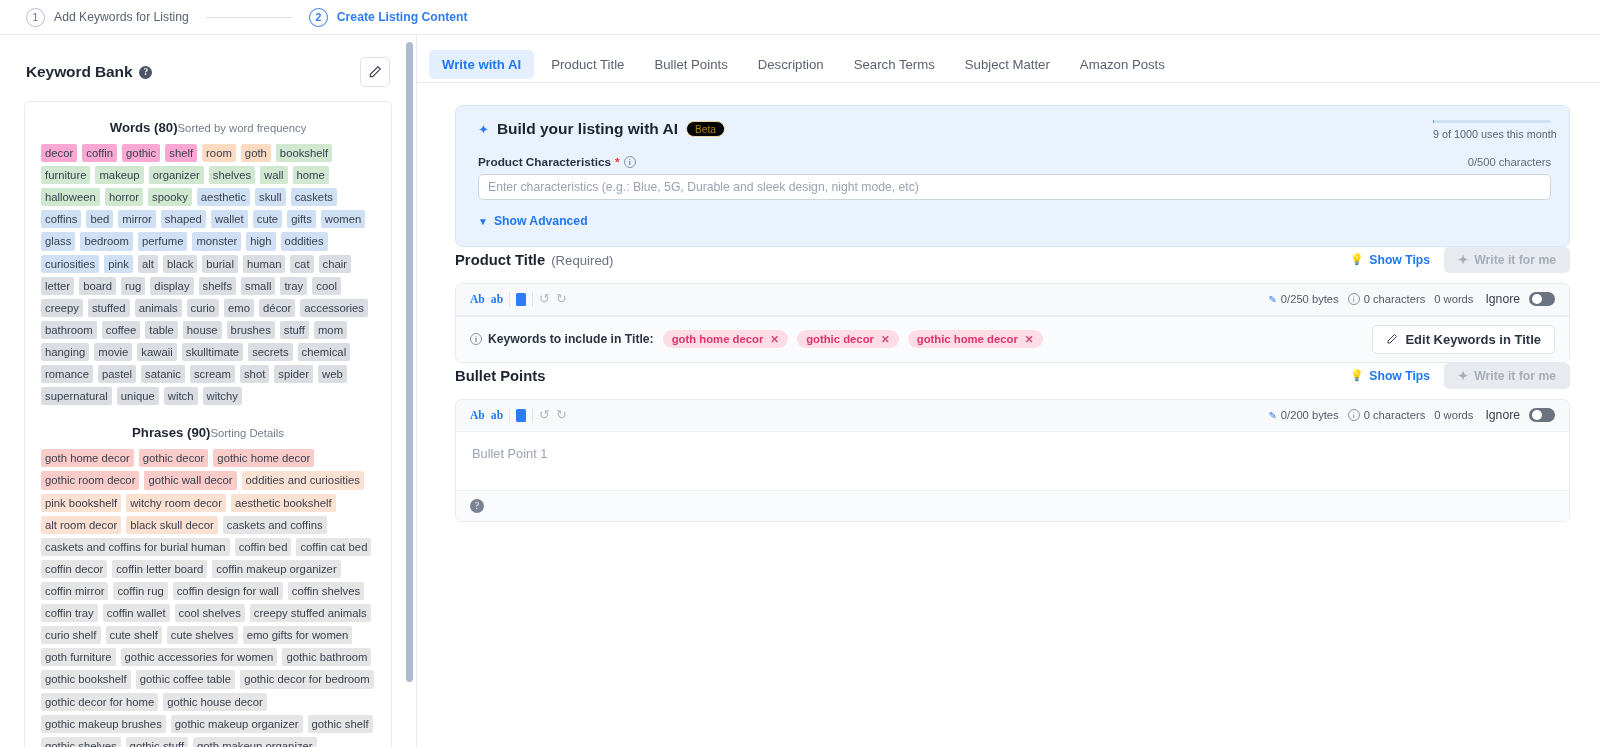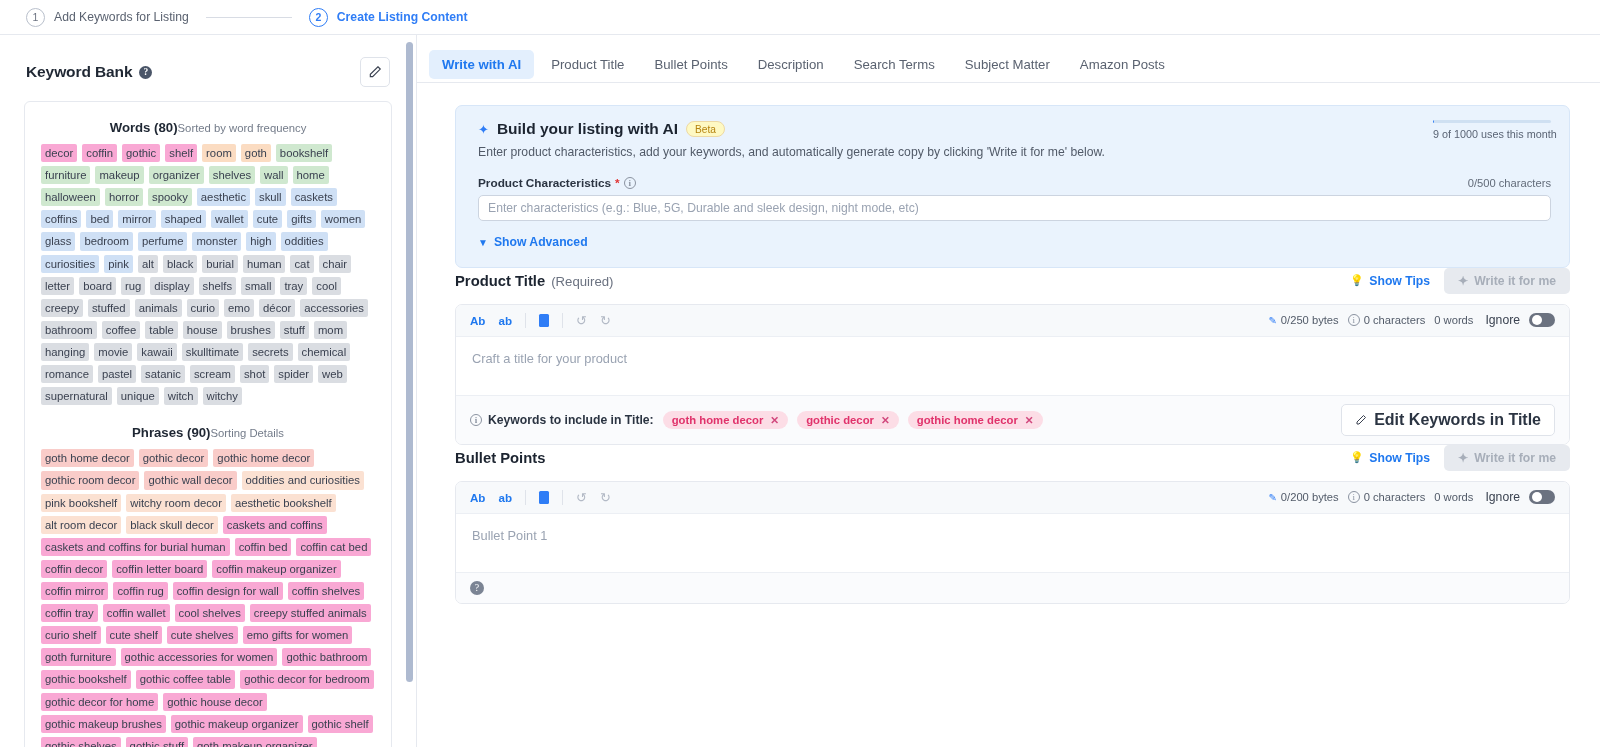--- a/index.html
+++ b/index.html
@@ -83,21 +83,21 @@
     padding: 2px 4px; border-radius: 2px;
     color: #3a4150; white-space: nowrap;
   }
   .tag.c-red   { background: #f9a8d4; }
   .tag.c-org   { background: #fbdcc2; }
   .tag.c-grn   { background: #cfe8cf; }
   .tag.c-blu   { background: #cfe0f5; }
   .tag.c-gry   { background: #dadde2; }
   .tag.c-pink  { background: #f9ccc9; }
   .tag.c-peach { background: #fbe1d2; }
-  .tag.c-peach2{ background: #f9a8d4; }
+  .tag.c-peach2{ background: #e5e5e5; }
   .phrases-sec { margin-top: 20px; }
 
   
   .lscroll {
     position: absolute; right: 3px; top: 7px;
     width: 7px; height: 640px; border-radius: 4px; background: #aebad0;
     cursor: pointer;
   }
 
   
@@ -120,21 +120,21 @@
   
   .ai-box {
     background: #eaf3fd; border: 1px solid #d7e6f8; border-radius: 7px;
     padding: 14px 18px 17px 22px; position: relative;
     margin: 0 0 0 0;
   }
   .ai-title-row { display: flex; align-items: center; gap: 8px; }
   .ai-spark { color: #2f7df6; font-size: 13px; }
   .ai-title { font-size: 15.5px; font-weight: 700; color: #1c2430; }
   .beta {
-    font-size: 10.2px; color: #b5830f; background: #fef9c3;
+    font-size: 10.2px; color: #b5830f; background: #000000;
     border: 1px solid #edd9a3; border-radius: 10px; padding: 1.5px 8px;
   }
   .ai-sub { font-size: 12.2px; color: #515a68; margin-top: 7px; }
   .usage {
     position: absolute; right: 18px; top: 14px; width: 118px; text-align: right;
   }
   .usage-bar { width: 100%; height: 3px; background: #cfe0f2; border-radius: 2px; overflow: hidden; }
   .usage-fill { height: 100%; width: 1.5%; background: #2f7df6; }
   .usage-txt { font-size: 10.8px; color: #5a6474; margin-top: 5px; white-space: nowrap; }
 
@@ -174,21 +174,21 @@
     display: flex; align-items: center; gap: 6px;
     background: #e7eaef; color: #a7aeb9; border-radius: 5px;
     font-size: 12.2px; font-weight: 700; padding: 6px 14px; cursor: pointer;
   }
 
   .editor { border: 1px solid #e6e9ef; border-radius: 7px; overflow: hidden; background: #fff; }
   .etoolbar {
     display: flex; align-items: center; justify-content: space-between;
     background: #f7f9fb; border-bottom: 1px solid #eceff4; padding: 6px 14px; height: 32px;
   }
-  .etools-l { display: flex; align-items: center; gap: 13px; }
+  .etools-l { display: flex; align-items: center; gap: 6px; font-family: Liberation Serif, serif; }
   .tb { font-size: 11.6px; font-weight: 700; color: #1f78ef; cursor: pointer; }
   .tb.mut { color: #b3bac6; font-weight: 400; font-size: 13px; }
   .vdiv { width: 1px; height: 15px; background: #dfe3ea; }
   .doc-ic { width: 10px; height: 13px; background: #2f7df6; border-radius: 1.5px; }
   .etools-r { display: flex; align-items: center; gap: 9px; font-size: 11.2px; color: #525b69; }
   .etools-r .it { display: flex; align-items: center; gap: 4px; }
   .pen { color: #2f7df6; font-size: 10px; }
   .ignore-lbl { font-size: 12.2px; color: #3a4250; margin-left: 3px; }
   .toggle {
     width: 26px; height: 14px; border-radius: 8px; background: #6b7280; position: relative; cursor: pointer;
@@ -205,21 +205,21 @@
   .kw-row { display: flex; align-items: center; gap: 9px; flex-wrap: wrap; }
   .kw-lbl { font-size: 12.2px; font-weight: 700; color: #2b3442; display: flex; align-items: center; gap: 6px; }
   .chip {
     background: #fcdde6; color: #e0326b; font-size: 11.3px; font-weight: 700;
     border-radius: 11px; padding: 3px 9px; display: inline-flex; align-items: center; gap: 7px;
     cursor: pointer;
   }
   .chip .x { color: #d1477c; font-size: 10.5px; }
   .edit-kw {
     display: flex; align-items: center; gap: 7px; border: 1px solid #dfe3ea; border-radius: 5px;
-    background: #fff; padding: 6px 13px; font-size: 16px; font-weight: 700; color: #2b3442; cursor: pointer;
+    background: #fff; padding: 6px 13px; font-size: 13px; font-weight: 700; color: #2b3442; cursor: pointer;
   }
   .sugg-row {
     display: flex; align-items: center; justify-content: space-between;
     font-size: 12.2px; color: #3a4250;
   }
   .sugg-lbl { font-weight: 700; }
   .sugg-kw { color: #4a5260; }
   .sugg-kw span { background: #fad4d1; padding: 1px 3px; border-radius: 2px; }
   .qmark {
     width: 14px; height: 14px; border-radius: 50%; background: #7b8494; color: #fff;
@@ -426,21 +426,20 @@
             <div class="usage-fill" id="usage-fill" style="width: 0.9%;"></div>
           </div>
           <div class="usage-txt">9 of 1000 uses this month</div>
         </div>
 
         <div class="ai-title-row">
           <span class="ai-spark">✦</span>
           <span class="ai-title">Build your listing with AI</span>
           <span class="beta">Beta</span>
         </div>
-        <div class="ai-sub">Enter product characteristics, add your keywords, and automatically generate copy by clicking 'Write it for me' below.</div>
 
         <div class="ai-fields">
           <div class="f-chars">
             <div class="flabel-row">
               <span class="flabel">
                 <span>Product Characteristics</span>
                 <span class="req">*</span>
                 <span class="icirc">i</span>
               </span>
               <span class="counter">0/500 characters</span>
@@ -491,21 +490,20 @@
               <span class="it">
                 <span class="icirc">i</span>
                 <span>0 characters</span>
               </span>
               <span>0 words</span>
               <span class="ignore-lbl">Ignore</span>
               <span class="toggle"></span>
             </div>
           </div>
 
-          <div class="earea">Craft a title for your product</div>
 
           <div class="efoot">
             <div class="kw-row">
               <span class="kw-lbl">
                 <span class="icirc">i</span>
                 <span>Keywords to include in Title:</span>
               </span>
               <span id="pt-chips" style="display:flex;gap:9px;">
                   <span class="chip">
                     <span>goth home decor</span>

